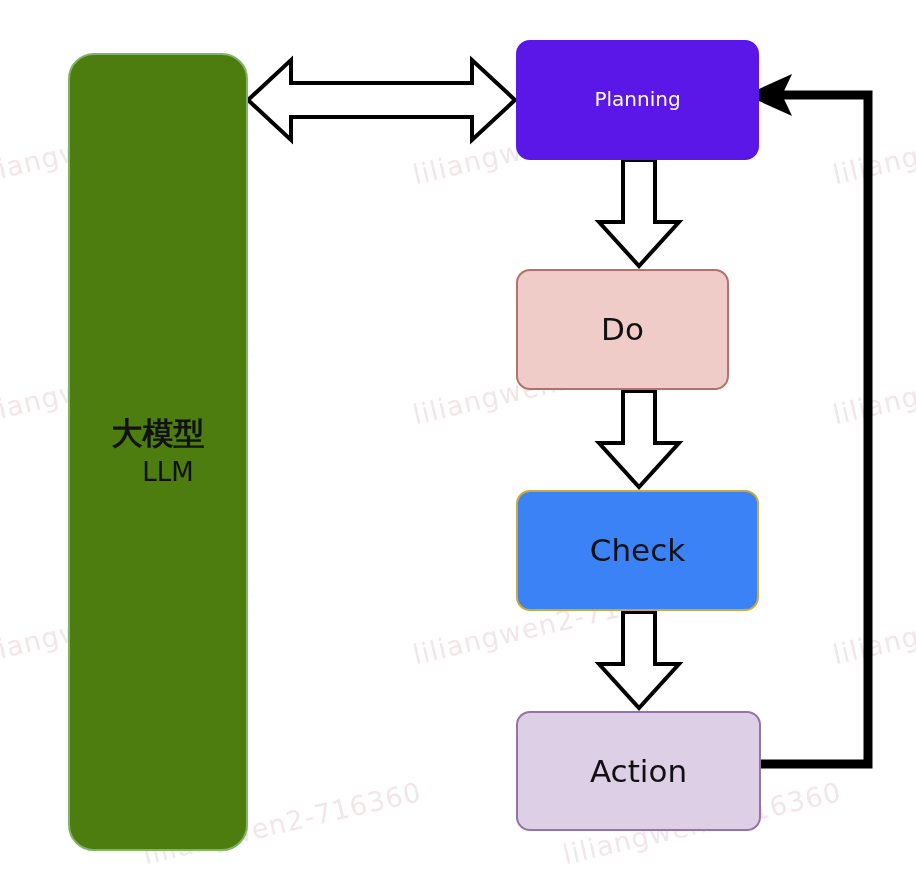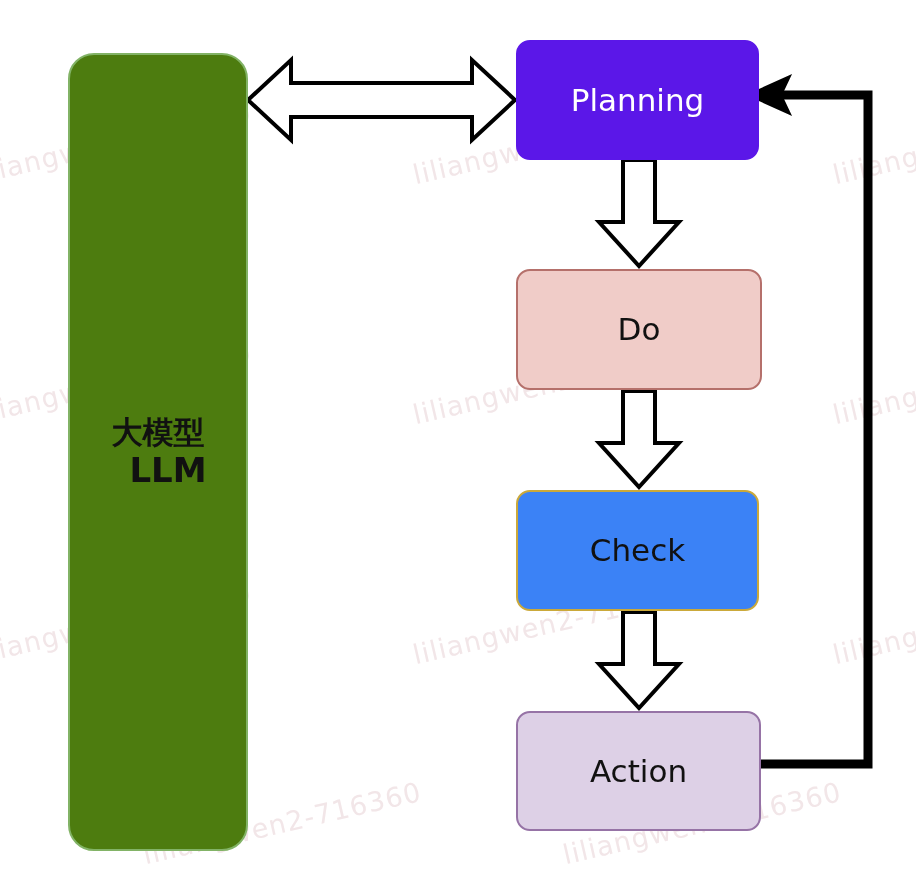--- a/index.html
+++ b/index.html
@@ -70,44 +70,44 @@
     border-radius: 26px;
     background: #4d7c0f;
     border-color: #82b366;
   }
   #node-llm .node-label {
     color: #111111;
     font-size: 31px;
     font-weight: 700;
   }
   #node-llm .node-label .sub {
-    font-weight: 700;
-    font-size: 34px;
+    font-weight: 400;
+    font-size: 26px;
     margin-left: 20px;
   }
 
   #node-planning {
     left: 516px;
     top: 40px;
     width: 243px;
     height: 120px;
     border-radius: 14px;
     background: #5b17e8;
     border-color: #5b17e8;
   }
   #node-planning .node-label {
     color: #ffffff;
-    font-size: 31px;
+    font-size: 20px;
     font-weight: 400;
   }
 
   #node-do {
     left: 516px;
     top: 269px;
-    width: 246px;
+    width: 213px;
     height: 121px;
     border-radius: 14px;
     background: #f0ccc8;
     border-color: #b5706b;
   }
 
   #node-check {
     left: 516px;
     top: 490px;
     width: 243px;

